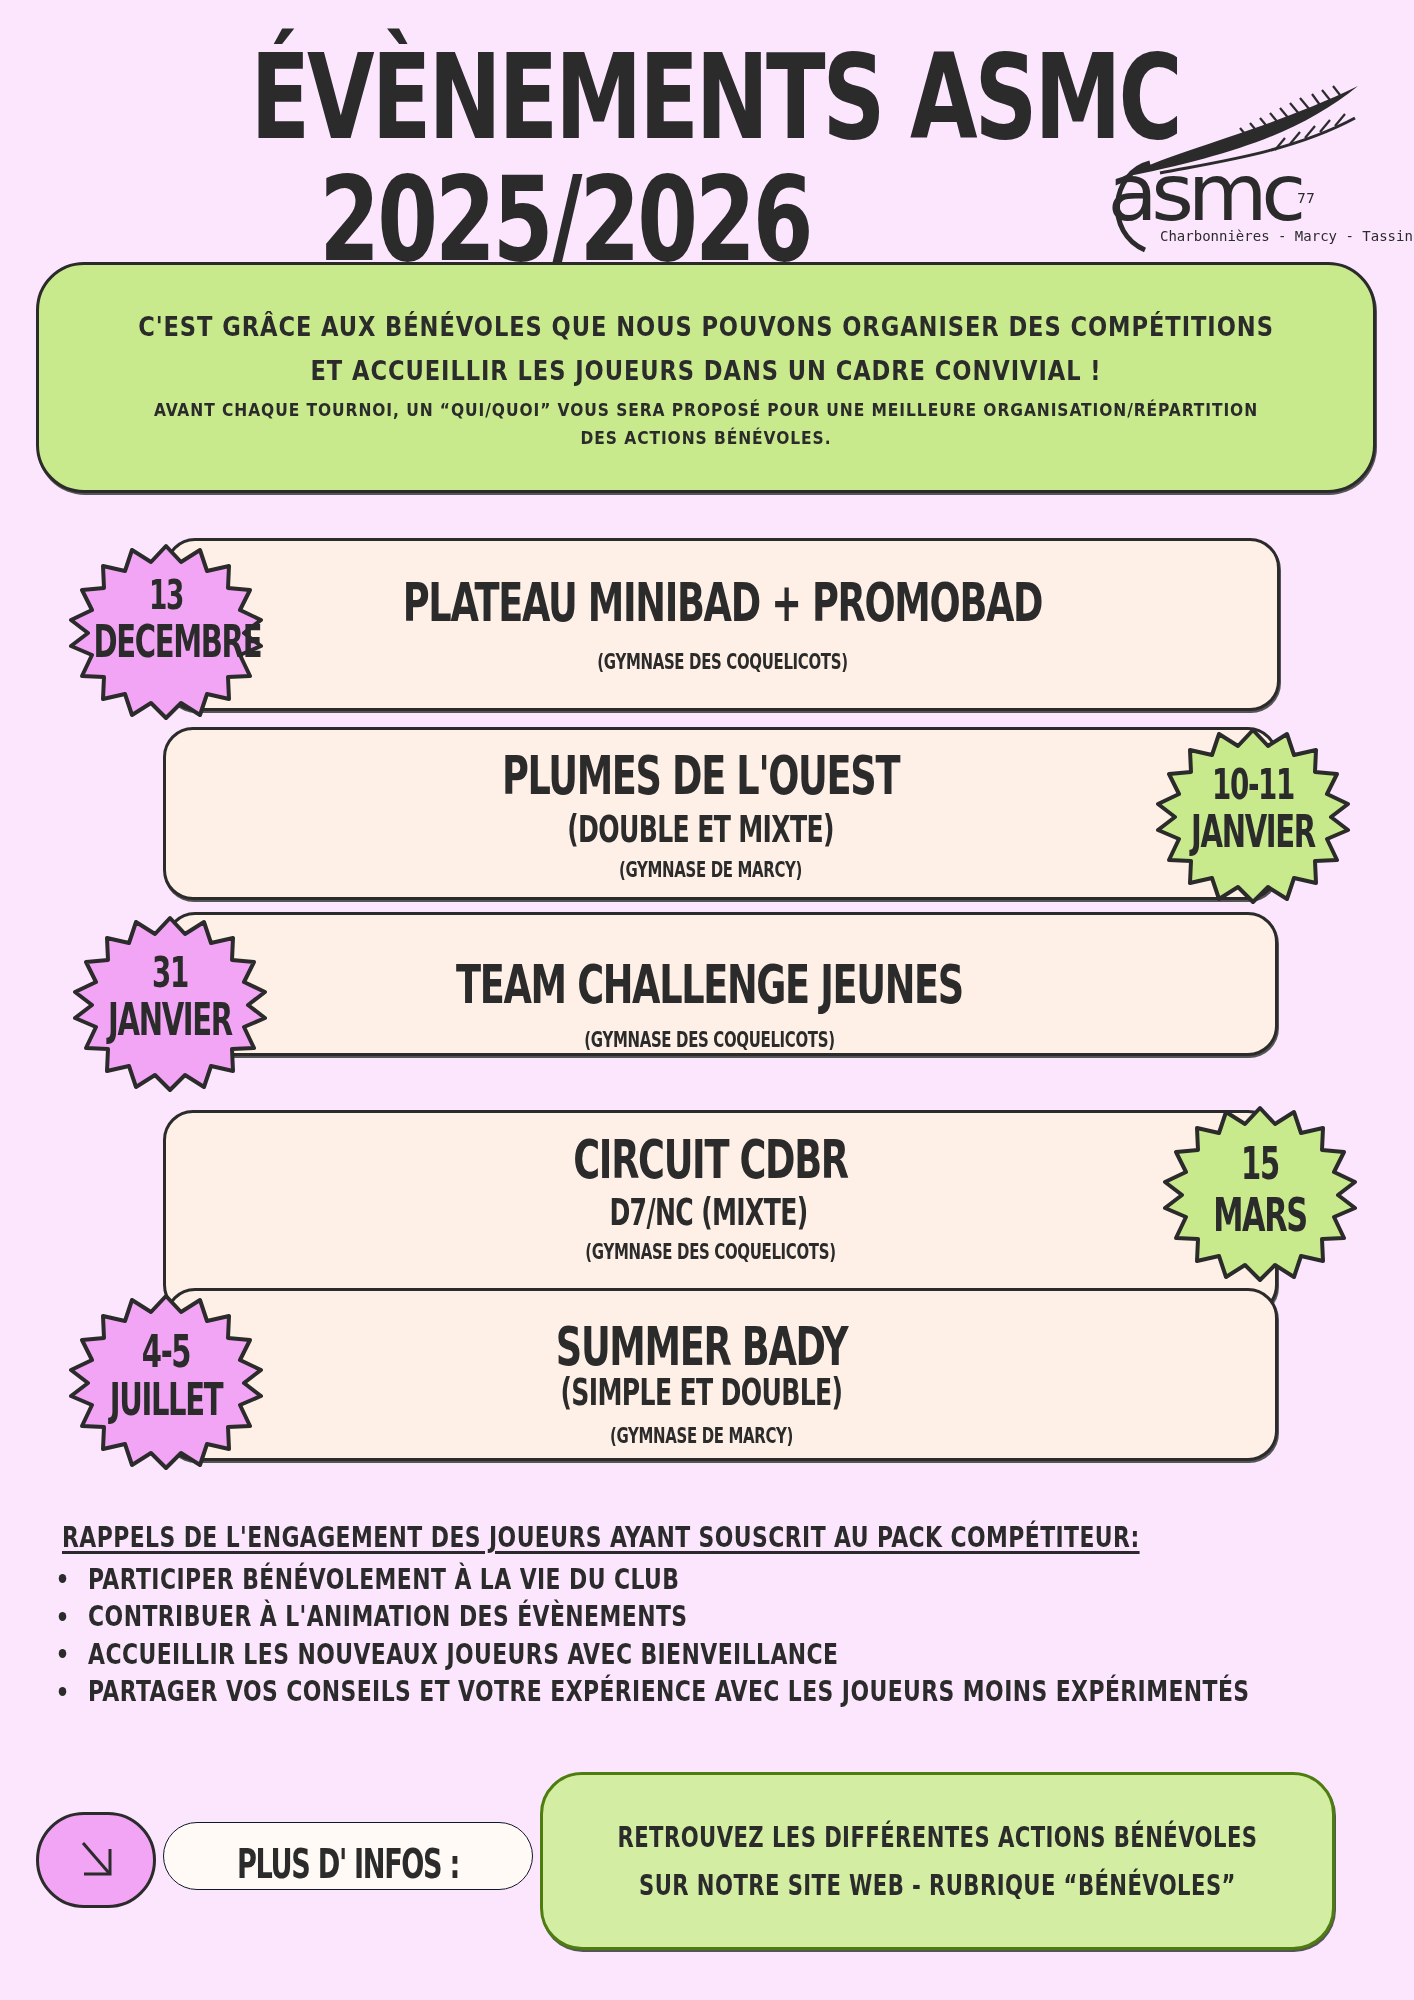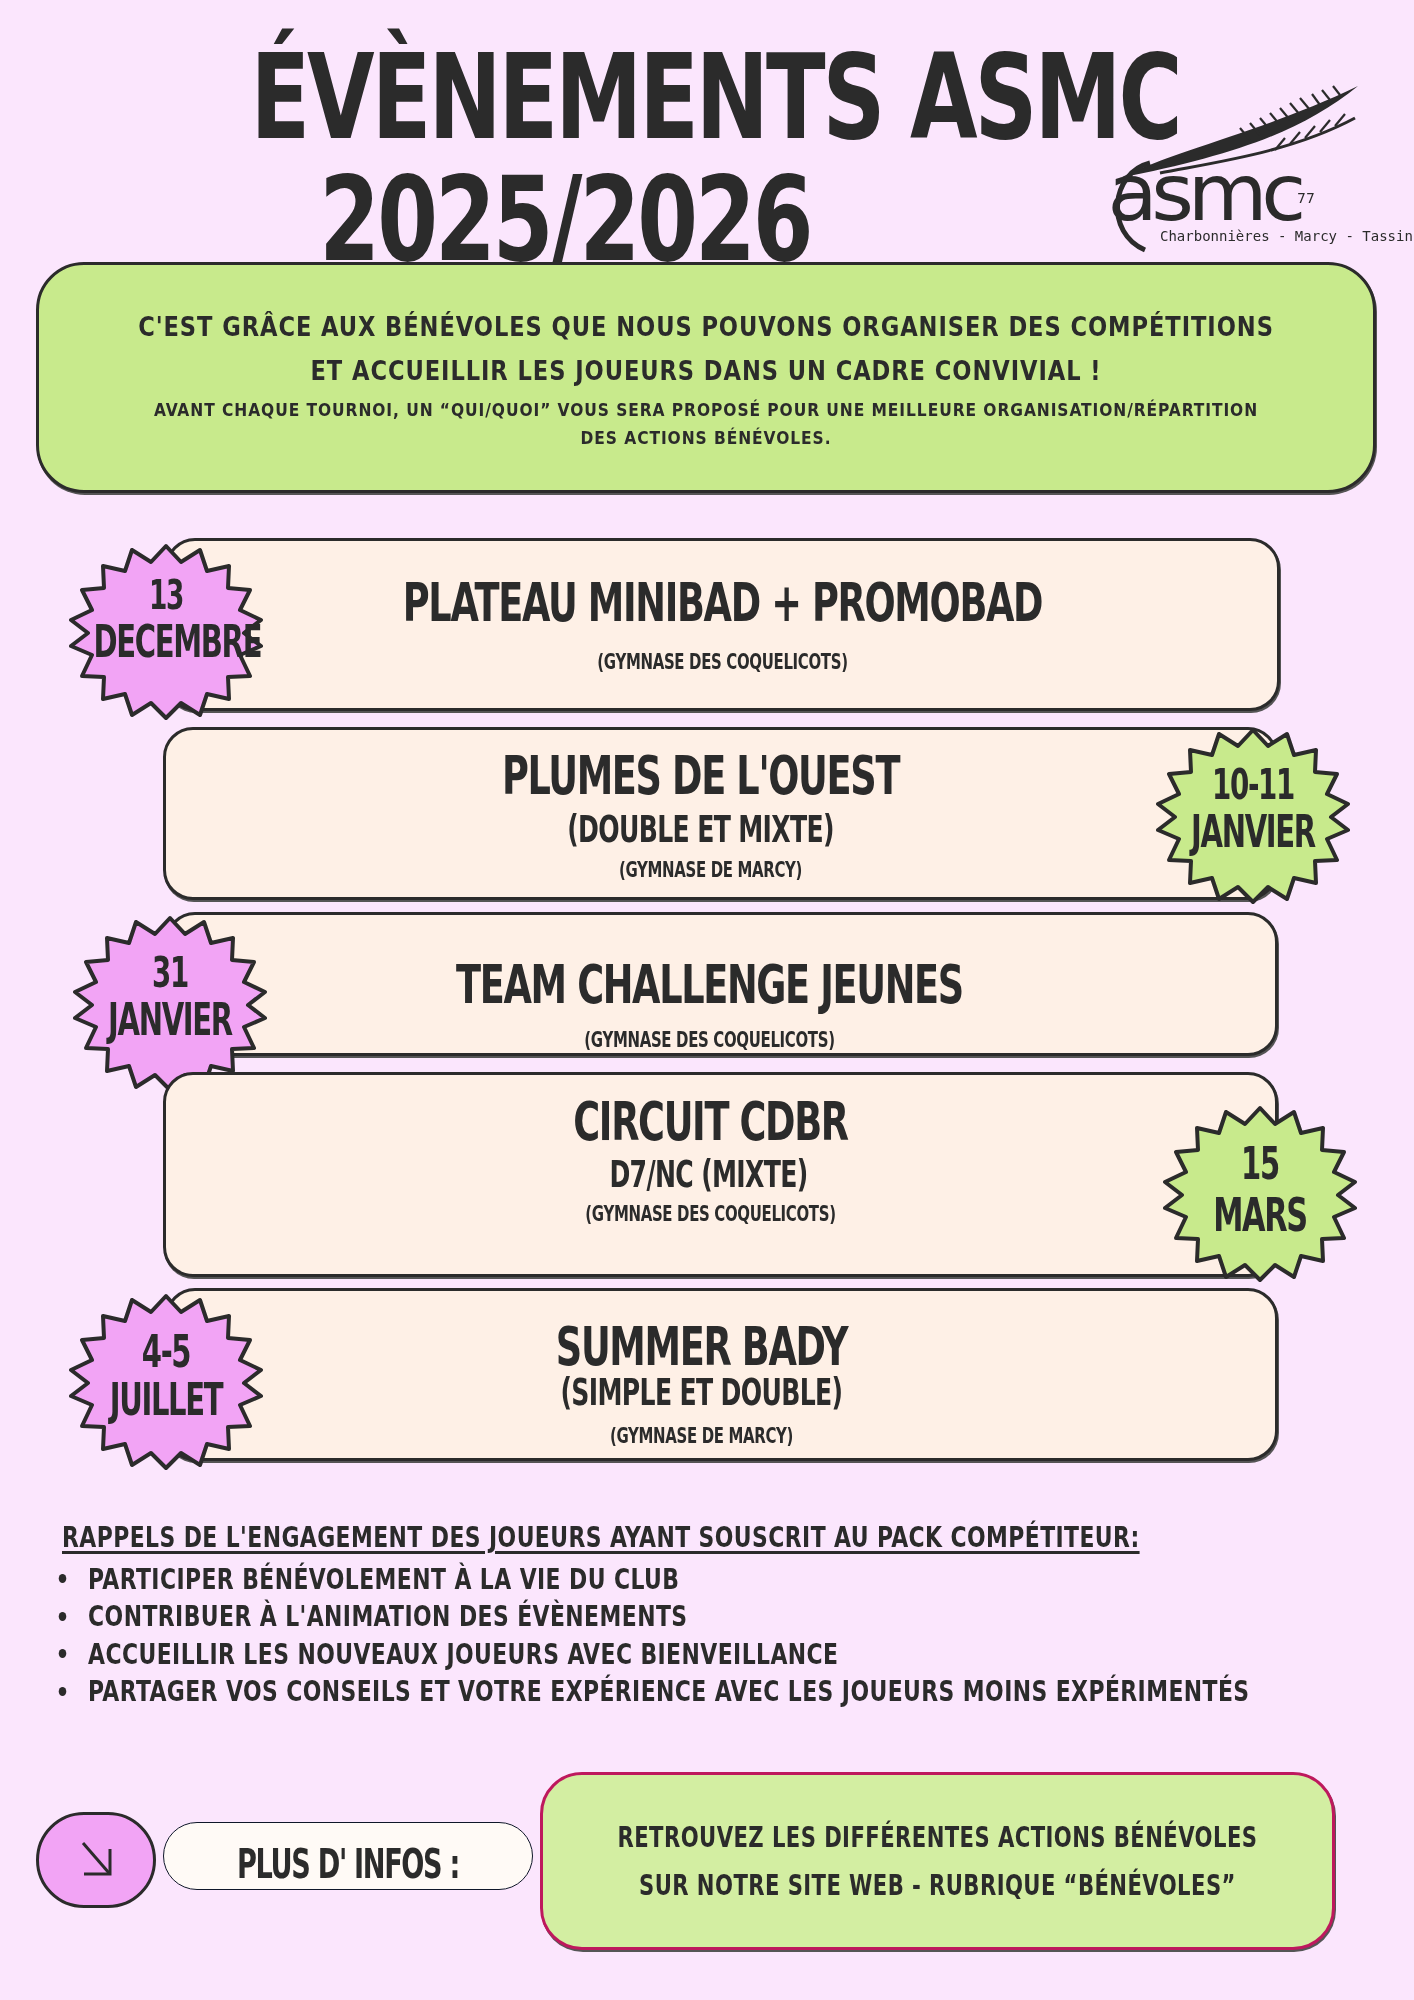--- a/index.html
+++ b/index.html
@@ -100,21 +100,21 @@
     left:163px; top:1822px; width:370px; height:68px; box-sizing:border-box;
     background:#fffaf6; border:1px solid #0f172a; border-radius:47px;
   }
   .info-pill-label {
     position:absolute; left:0; width:100%; top:18px; text-align:center; white-space:nowrap;
     font-family:"DejaVu Sans", sans-serif; font-weight:bold; font-size:40px; letter-spacing:-2px;
     color:#2b2b2b; transform:scaleX(0.68);
   }
   .info-box {
     left:540px; top:1772px; width:795px; height:178px; box-sizing:border-box;
-    background:#d3eea2; border:3px solid #be185d; border-radius:42px; box-shadow:1px 2px 0 #555;
+    background:#d3eea2; border:3px solid #4d7c0f; border-radius:42px; box-shadow:1px 2px 0 #555;
   }
   .info-line {
     position:absolute; left:0; width:100%; text-align:center; white-space:nowrap;
     font-family:"DejaVu Sans Condensed","DejaVu Sans", sans-serif; font-weight:bold; font-size:28px;
     color:#2b2b2b; transform:scaleX(0.84); letter-spacing:0.5px;
   }
   #info-l1 { top:46px; }
   #info-l2 { top:94px; }
 </style>
 </head>
@@ -192,21 +192,21 @@
   <div class="card-venue" style="top:112px;left:-12px;">(GYMNASE DES COQUELICOTS)</div>
 </div>
 <div class="badge" style="left:60px;top:910px;">
   <svg width="220" height="185" viewBox="0 0 220 185">
     <polygon fill="#f2a4f5" stroke="#2b2b2b" stroke-width="4" stroke-linejoin="round" points="110,8 125,24 144,12 151,33 173,28 172,50 194,52 184,72 205,82 188,95 205,108 184,117 194,138 172,139 173,161 151,156 144,177 125,165 110,180 95,165 76,177 69,156 47,161 48,139 26,138 36,117 15,108 32,95 15,82 36,72 26,52 48,50 47,28 69,33 76,12 95,24"></polygon>
   </svg>
   <div class="badge-text" style="top:38px;font-size:42px;">31</div>
   <div class="badge-text" style="top:84px;font-size:44px;">JANVIER</div>
 </div>
 
-<div class="card" style="left:163px;top:1072px;width:1115px;height:205px;">
+<div class="card" style="left:163px;top:1110px;width:1115px;height:205px;">
   <div class="card-title" style="top:15px;left:-10px;">CIRCUIT CDBR</div>
   <div class="card-sub" style="top:78px;left:-12px;">D7/NC (MIXTE)</div>
   <div class="card-venue" style="top:126px;left:-10px;">(GYMNASE  DES COQUELICOTS)</div>
 </div>
 <div class="badge" style="left:1150px;top:1100px;">
   <svg width="220" height="185" viewBox="0 0 220 185">
     <polygon fill="#c8ea8c" stroke="#2b2b2b" stroke-width="4" stroke-linejoin="round" points="110,8 125,24 144,12 151,33 173,28 172,50 194,52 184,72 205,82 188,95 205,108 184,117 194,138 172,139 173,161 151,156 144,177 125,165 110,180 95,165 76,177 69,156 47,161 48,139 26,138 36,117 15,108 32,95 15,82 36,72 26,52 48,50 47,28 69,33 76,12 95,24"></polygon>
   </svg>
   <div class="badge-text" style="top:38px;font-size:44px;">15</div>
   <div class="badge-text" style="top:88px;font-size:46px;">MARS</div>

